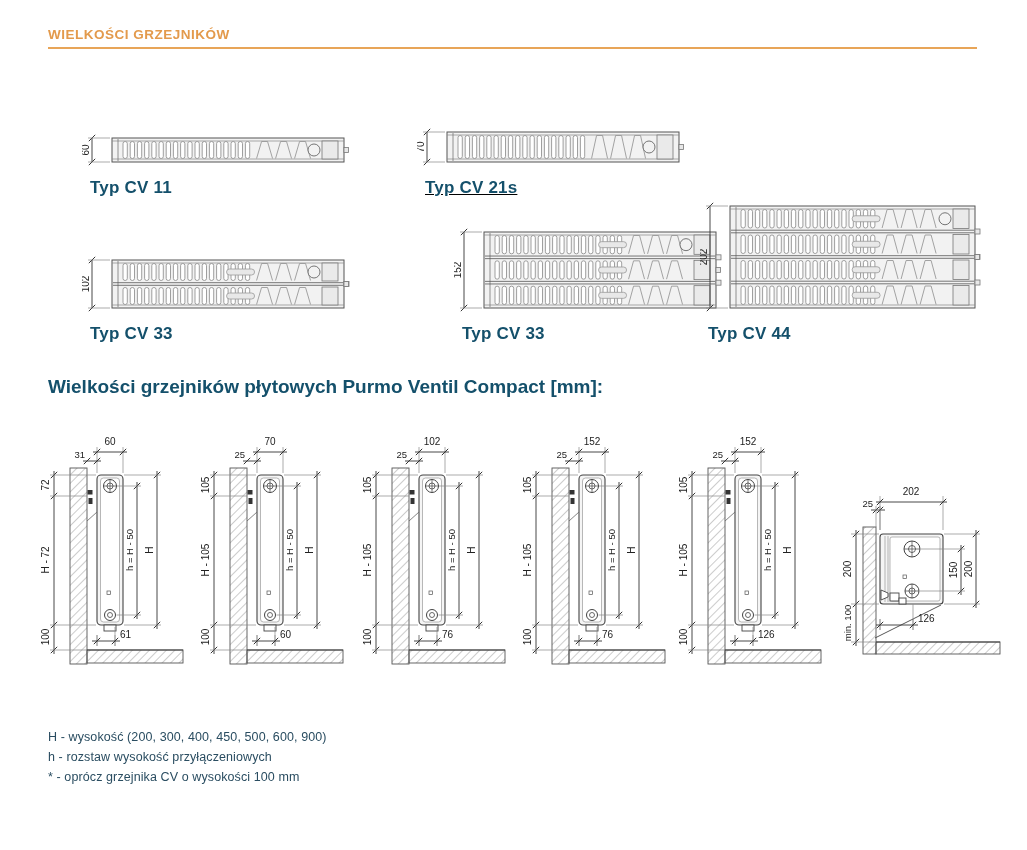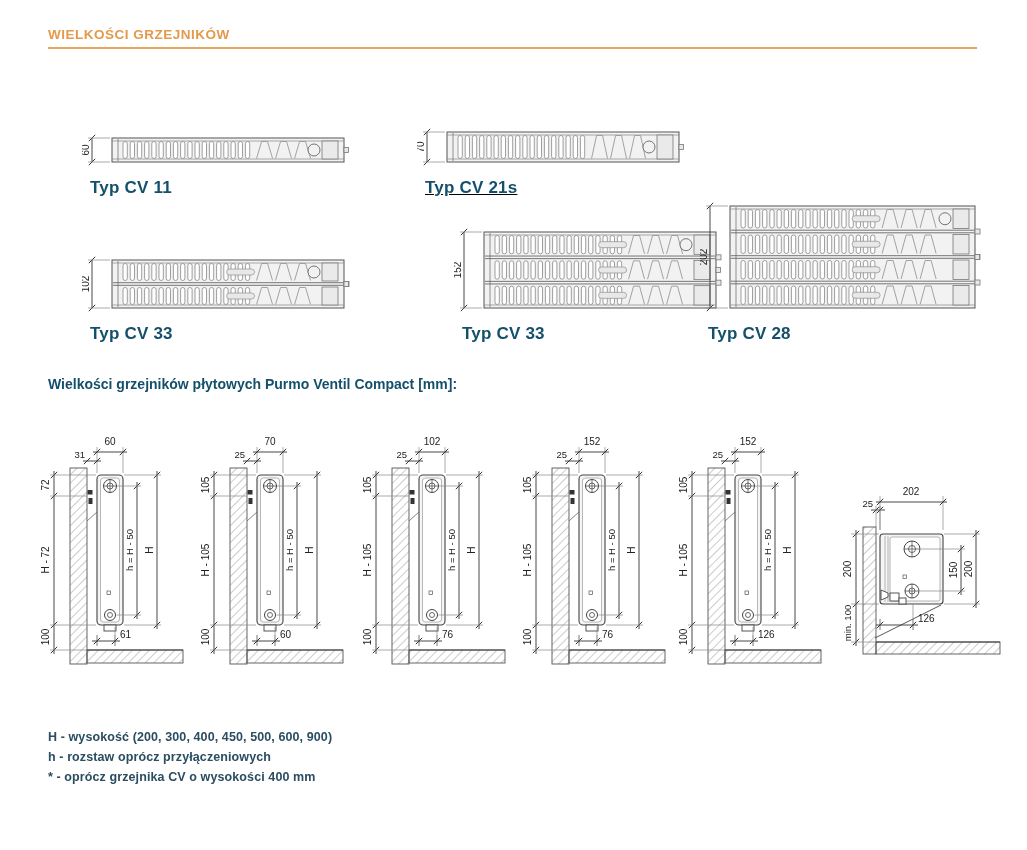--- a/index.html
+++ b/index.html
@@ -1,24 +1,24 @@
 <!DOCTYPE html>
 <html><head>
 <meta charset="utf-8">
 <style>
   html,body{margin:0;padding:0;background:#ffffff;font-family:"Liberation Sans",sans-serif;}
   .page{position:relative;width:1027px;height:850px;background:#fff;overflow:hidden;}
   .title{position:absolute;left:48px;top:27px;font-size:13.5px;font-weight:600;letter-spacing:.5px;color:#E39A4C;}
   .title-rule{position:absolute;left:48px;top:47px;width:929px;height:2px;background:#E8A558;}
   .topview{position:absolute;}
   .typ{font-size:17px;font-weight:700;color:#14506B;padding-left:8px;margin-top:8px;letter-spacing:.2px;}
-  .subhead{position:absolute;left:48px;top:376px;font-size:14px;font-weight:700;color:#14506B;}
+  .subhead{position:absolute;left:48px;top:376px;font-size:19px;font-weight:700;color:#14506B;}
   .xsec,.xside{position:absolute;}
   .legend{position:absolute;left:48px;top:730px;color:#2A4D61;}
-  .legend p{margin:0 0 6px 0;font-size:12.5px;font-weight:700;letter-spacing:.1px;}
+  .legend p{margin:0 0 6px 0;font-size:12.5px;font-weight:400;letter-spacing:.1px;}
   svg text{font-family:"Liberation Sans",sans-serif;}
 </style>
 </head>
 <body>
 
 <div class="page">
   <div class="title">WIELKOŚCI GRZEJNIKÓW</div>
   <div class="title-rule"></div>
 
   <div class="topview" id="tv0" style="left:82px;top:134px;">
@@ -370,21 +370,21 @@
           <line x1="31" y1="30.8" x2="274" y2="30.8" stroke="#555" stroke-width="0.8"></line>
           <rect x="275" y="27" width="5" height="5" fill="#e8e8e8" stroke="#777" stroke-width="0.8"></rect>
           <line x1="31" y1="53.7" x2="274" y2="53.7" stroke="#555" stroke-width="0.8"></line>
           <line x1="31" y1="56.3" x2="274" y2="56.3" stroke="#555" stroke-width="0.8"></line>
           <rect x="275" y="52.5" width="5" height="5" fill="#e8e8e8" stroke="#777" stroke-width="0.8"></rect>
           <line x1="31" y1="79.2" x2="274" y2="79.2" stroke="#555" stroke-width="0.8"></line>
           <line x1="31" y1="81.8" x2="274" y2="81.8" stroke="#555" stroke-width="0.8"></line>
           <rect x="275" y="78" width="5" height="5" fill="#e8e8e8" stroke="#777" stroke-width="0.8"></rect>
           <rect x="275" y="52.5" width="4.5" height="5" fill="#e8e8e8" stroke="#777" stroke-width="0.8"></rect>
         </svg></div>
-    <div class="typ">Typ CV 28</div>
+    <div class="typ">Typ CV 44</div>
   </div>
 
   <div class="subhead">Wielkości grzejników płytowych Purmo Ventil Compact [mm]:</div>
 
   <div class="xsec" id="xs0" style="left:40px;top:428px;"><svg width="150" height="238" viewBox="0 0 150 238">
         <defs>
           <pattern id="sp0" width="6" height="6" patternUnits="userSpaceOnUse" patternTransform="rotate(45)">
             <line x1="0" y1="0" x2="0" y2="6" stroke="#999" stroke-width="1"></line>
           </pattern>
         </defs>
@@ -765,16 +765,16 @@
         <line x1="75" y1="167" x2="75" y2="178" stroke="#555" stroke-width="0.8"></line>
         <line x1="75" y1="152" x2="75" y2="167" stroke="#888" stroke-width="0.7"></line>
         <line x1="38" y1="173" x2="80" y2="173" stroke="#333" stroke-width="0.9"></line>
         <line x1="38.8" y1="176.2" x2="45.2" y2="169.8" stroke="#333" stroke-width="1"></line>
         <line x1="71.8" y1="176.2" x2="78.2" y2="169.8" stroke="#333" stroke-width="1"></line>
         <text x="80" y="170" text-anchor="start" font-size="10" fill="#222">126</text>
       </svg></div>
 
   <div class="legend">
     <p>H - wysokość (200, 300, 400, 450, 500, 600, 900)</p>
-    <p>h - rozstaw oprócz przyłączeniowych</p>
-    <p>* - oprócz grzejnika CV o wysokości 400 mm</p>
+    <p>h - rozstaw wysokość przyłączeniowych</p>
+    <p>* - oprócz grzejnika CV o wysokości 100 mm</p>
   </div>
 </div>
 
 </body></html>

